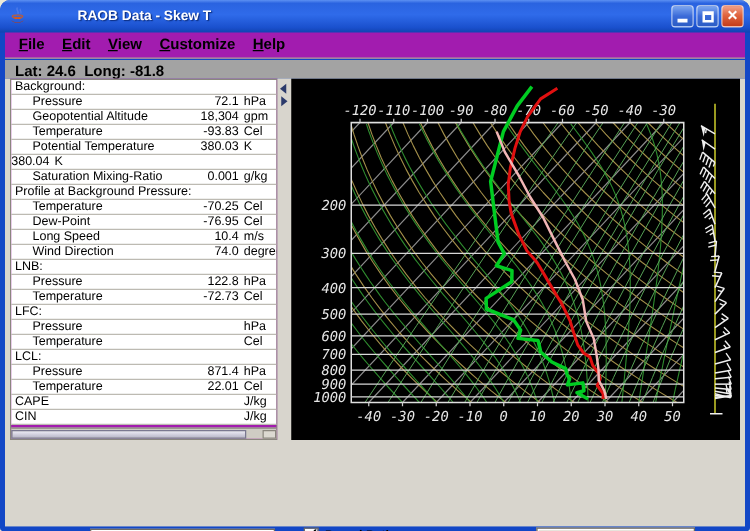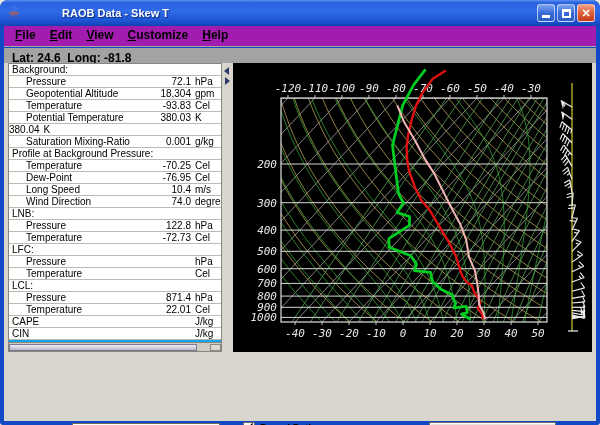--- a/index.html
+++ b/index.html
@@ -20,21 +20,21 @@
   .min-glyph { position:absolute; left:4px; bottom:3px; width:8px; height:3px; background:#fff; }
   .max-glyph { position:absolute; left:4px; top:4px; width:9px; height:9px; border:2px solid #fff; border-top-width:3px; }
   
   .menubar { position:absolute; left:4px; top:26px; width:592px; height:21px; background:#a21caf;
     border-bottom:1px solid #a8a49c; display:flex; padding-left:6px; }
   .menu-item { font-size:12px; font-weight:bold; color:#000; padding:2px 9px 2px 5px; }
   .latbar { position:absolute; left:4px; top:48px; width:592px; height:15px; background:#a3a3a3; }
   .latbar span { font-size:12px; font-weight:bold; white-space:pre; margin-left:8px; }
   .content { position:absolute; left:4px; top:63px; width:592px; height:358px; background:#d8d5cd; }
   
-  .table-panel { position:absolute; left:4px; top:0px; width:214px; height:289px; background:#0ea5e9;
+  .table-panel { position:absolute; left:4px; top:0px; width:214px; height:289px; background:#a21caf;
     border:1px solid #8a867e; }
   .trow { display:flex; height:12px; border-bottom:1px solid #bdbab2; font-size:10px; color:#000;
     align-items:center; background:#fff; }
   .trow .lbl { flex:1; white-space:nowrap; overflow:hidden; }
   .trow .lbl.h0 { padding-left:3px; } .trow .lbl.h1 { padding-left:17px; }
   .trow .num { text-align:center; white-space:nowrap; }
   .trow .unit { width:30px; padding-left:4px; white-space:nowrap; overflow:hidden; }
   .hscroll { position:absolute; left:0px; bottom:0px; width:212px; height:9px; background:#cfccc4;
     border-top:1px solid #8a867e; }
   .hthumb { position:absolute; left:0; top:1px; width:188px; height:7px;

